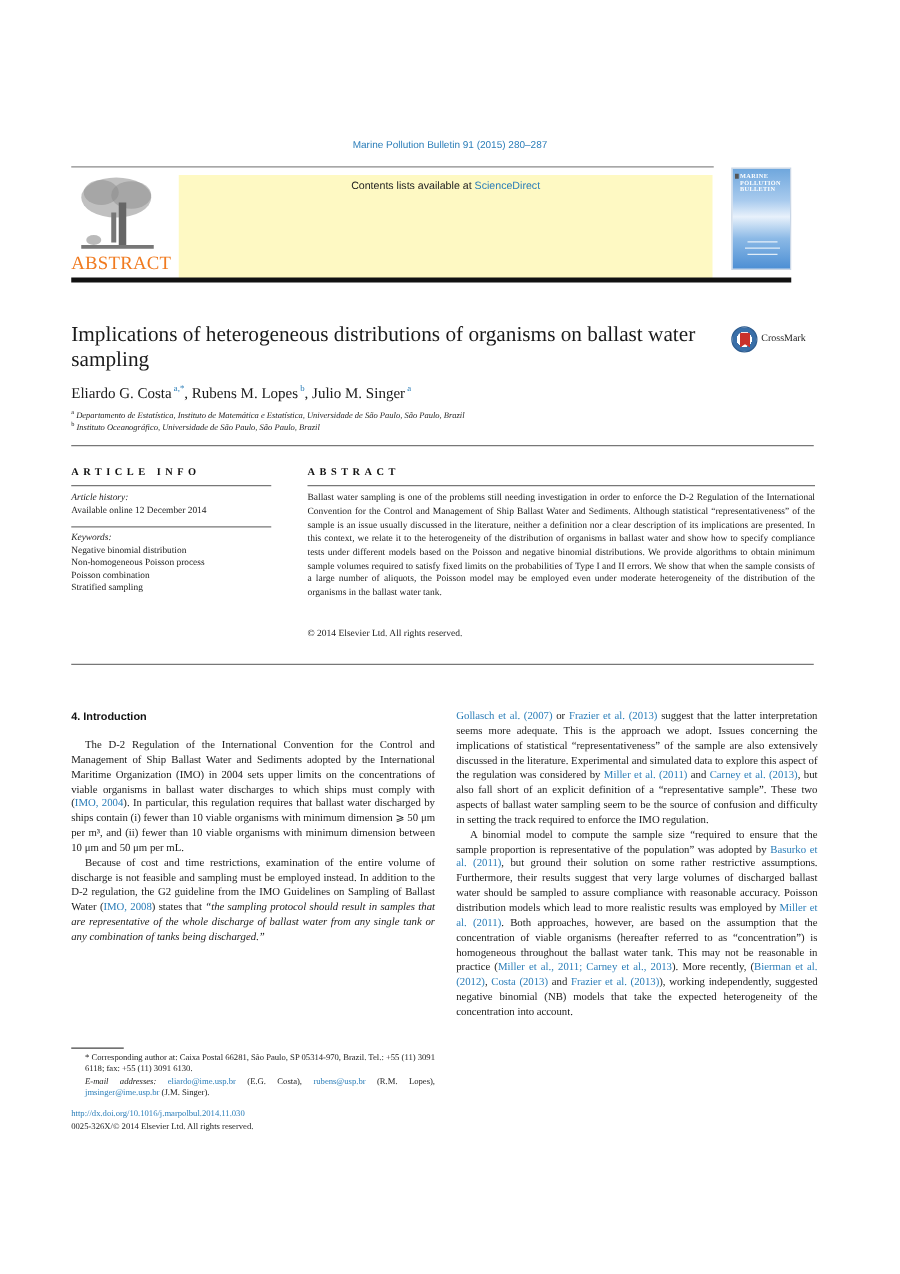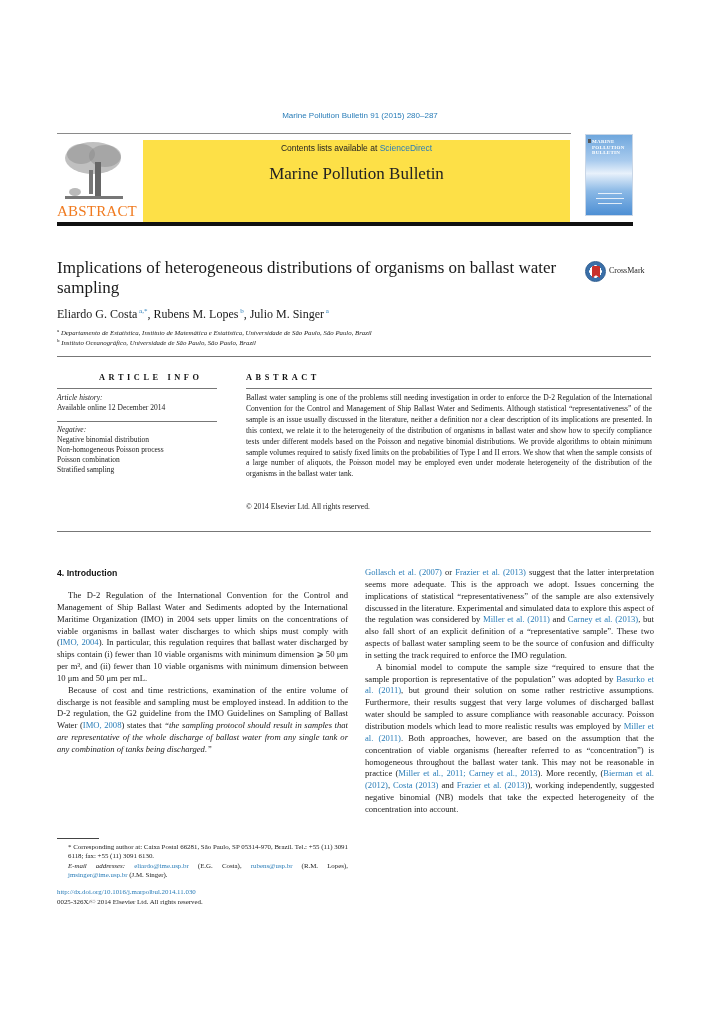--- a/index.html
+++ b/index.html
@@ -8,21 +8,21 @@
   .abs { position: absolute; }
   a, .link { color: #2a7db8; text-decoration: none; }
 
   .journal-ref { top: 111px; left: 0; width: 720px; text-align: center; font-family: "Liberation Sans", sans-serif; font-size: 8px; color: #2a7db8; }
 
   .masthead-topline { top: 133px; left: 57px; width: 514px; height: 1px; background: #8a8a8a; }
   .elsevier-logo { top: 138px; left: 57px; width: 72px; height: 82px; }
   .elsevier-logo .tree { position:absolute; top:2px; left:4px; width:64px; height:62px; }
   .elsevier-logo .wordmark { position:absolute; bottom:0; left:0; width:72px; text-align:center; font-family:"Liberation Serif", serif; font-size:15px; color:#f07a1f; letter-spacing:0.2px; }
 
-  .masthead-box { top: 140px; left: 143px; width: 427px; height: 84px; background: #fde047; }
+  .masthead-box { top: 140px; left: 143px; width: 427px; height: 84px; background: #fef9c3; }
   .masthead-box .contents { position:absolute; top:3px; left:0; width:100%; text-align:center; font-family:"Liberation Sans", sans-serif; font-size:8.5px; color:#222; }
   .masthead-box .jtitle { position:absolute; top:24px; left:0; width:100%; text-align:center; font-family:"Liberation Serif", serif; font-size:17px; color:#222; }
   .masthead-box .homepage { position:absolute; top:63px; left:0; width:100%; text-align:center; font-family:"Liberation Sans", sans-serif; font-size:8.5px; color:#333; letter-spacing:1px; }
 
   .cover { top: 134px; left: 585px; width: 48px; height: 82px; border:1px solid #c9d6e6; background: linear-gradient(180deg, #6fa7dd 0%, #a9cbee 32%, #e8f1fb 48%, #8bb9e6 70%, #4d8fd4 100%); }
   .cover .cover-title { position:absolute; top:4px; left:6px; font-family:"Liberation Serif", serif; font-size:5px; line-height:5.5px; color:#ffffff; font-weight:bold; letter-spacing:0.3px; }
   .cover .cover-logo { position:absolute; top:4px; left:2px; width:3px; height:4px; background:#555; }
   .cover .waves { position:absolute; left:12px; width:24px; height:1px; background:#ffffff; opacity:0.8; }
 
   .masthead-bottomline { top: 222px; left: 57px; width: 576px; height: 4px; background: #111; }
@@ -77,21 +77,20 @@
       <ellipse cx="14" cy="52" rx="6" ry="4" opacity="0.6"></ellipse>
     </g>
   </svg>
   <div class="wordmark">ABSTRACT</div>
 </div>
 
 <div class="abs masthead-box">
   <div class="contents">
     <span>Contents lists available at </span><span class="link">ScienceDirect</span>
   </div>
-  <div class="jtitle">Marine Pollution Bulletin</div>
 </div>
 
 <div class="abs cover">
   <div class="cover-logo"></div>
   <div class="cover-title">
     <div>MARINE</div>
     <div>POLLUTION</div>
     <div>BULLETIN</div>
   </div>
   <div class="waves" style="top:58px;"></div>
@@ -115,29 +114,29 @@
 
 <div class="abs affil" style="top:328px;">
   <sup>a</sup> <span>Departamento de Estatística, Instituto de Matemática e Estatística, Universidade de São Paulo, São Paulo, Brazil</span>
 </div>
 <div class="abs affil" style="top:338px;">
   <sup>b</sup> <span>Instituto Oceanográfico, Universidade de São Paulo, São Paulo, Brazil</span>
 </div>
 
 <div class="abs rule" style="top:356px; left:57px; width:594px;"></div>
 
-<div class="abs section-head" style="top:373px; left:57px;margin-left:42px;">ARTICLE INFO</div>
+<div class="abs section-head" style="top:373px; left:57px;">ARTICLE INFO</div>
 <div class="abs rule" style="top:388px; left:57px; width:160px;"></div>
 <div class="abs info-block" style="top:393px;">
   <div class="lab">Article history:</div>
   <div>Available online 12 December 2014</div>
 </div>
 <div class="abs rule" style="top:421px; left:57px; width:160px;"></div>
 <div class="abs info-block" style="top:425px;">
-  <div class="lab">Negative:</div>
+  <div class="lab">Keywords:</div>
   <div>Negative binomial distribution</div>
   <div>Non-homogeneous Poisson process</div>
   <div>Poisson combination</div>
   <div>Stratified sampling</div>
 </div>
 
 <div class="abs section-head" style="top:373px; left:246px;">ABSTRACT</div>
 <div class="abs rule" style="top:388px; left:246px; width:406px;"></div>
 <div class="abs abstract">Ballast water sampling is one of the problems still needing investigation in order to enforce the D-2 Regulation of the International Convention for the Control and Management of Ship Ballast Water and Sediments. Although statistical “representativeness” of the sample is an issue usually discussed in the literature, neither a definition nor a clear description of its implications are presented. In this context, we relate it to the heterogeneity of the distribution of organisms in ballast water and show how to specify compliance tests under different models based on the Poisson and negative binomial distributions. We provide algorithms to obtain minimum sample volumes required to satisfy fixed limits on the probabilities of Type I and II errors. We show that when the sample consists of a large number of aliquots, the Poisson model may be employed even under moderate heterogeneity of the distribution of the organisms in the ballast water tank.</div>
 <div class="abs abstract-copyright">© 2014 Elsevier Ltd. All rights reserved.</div>

